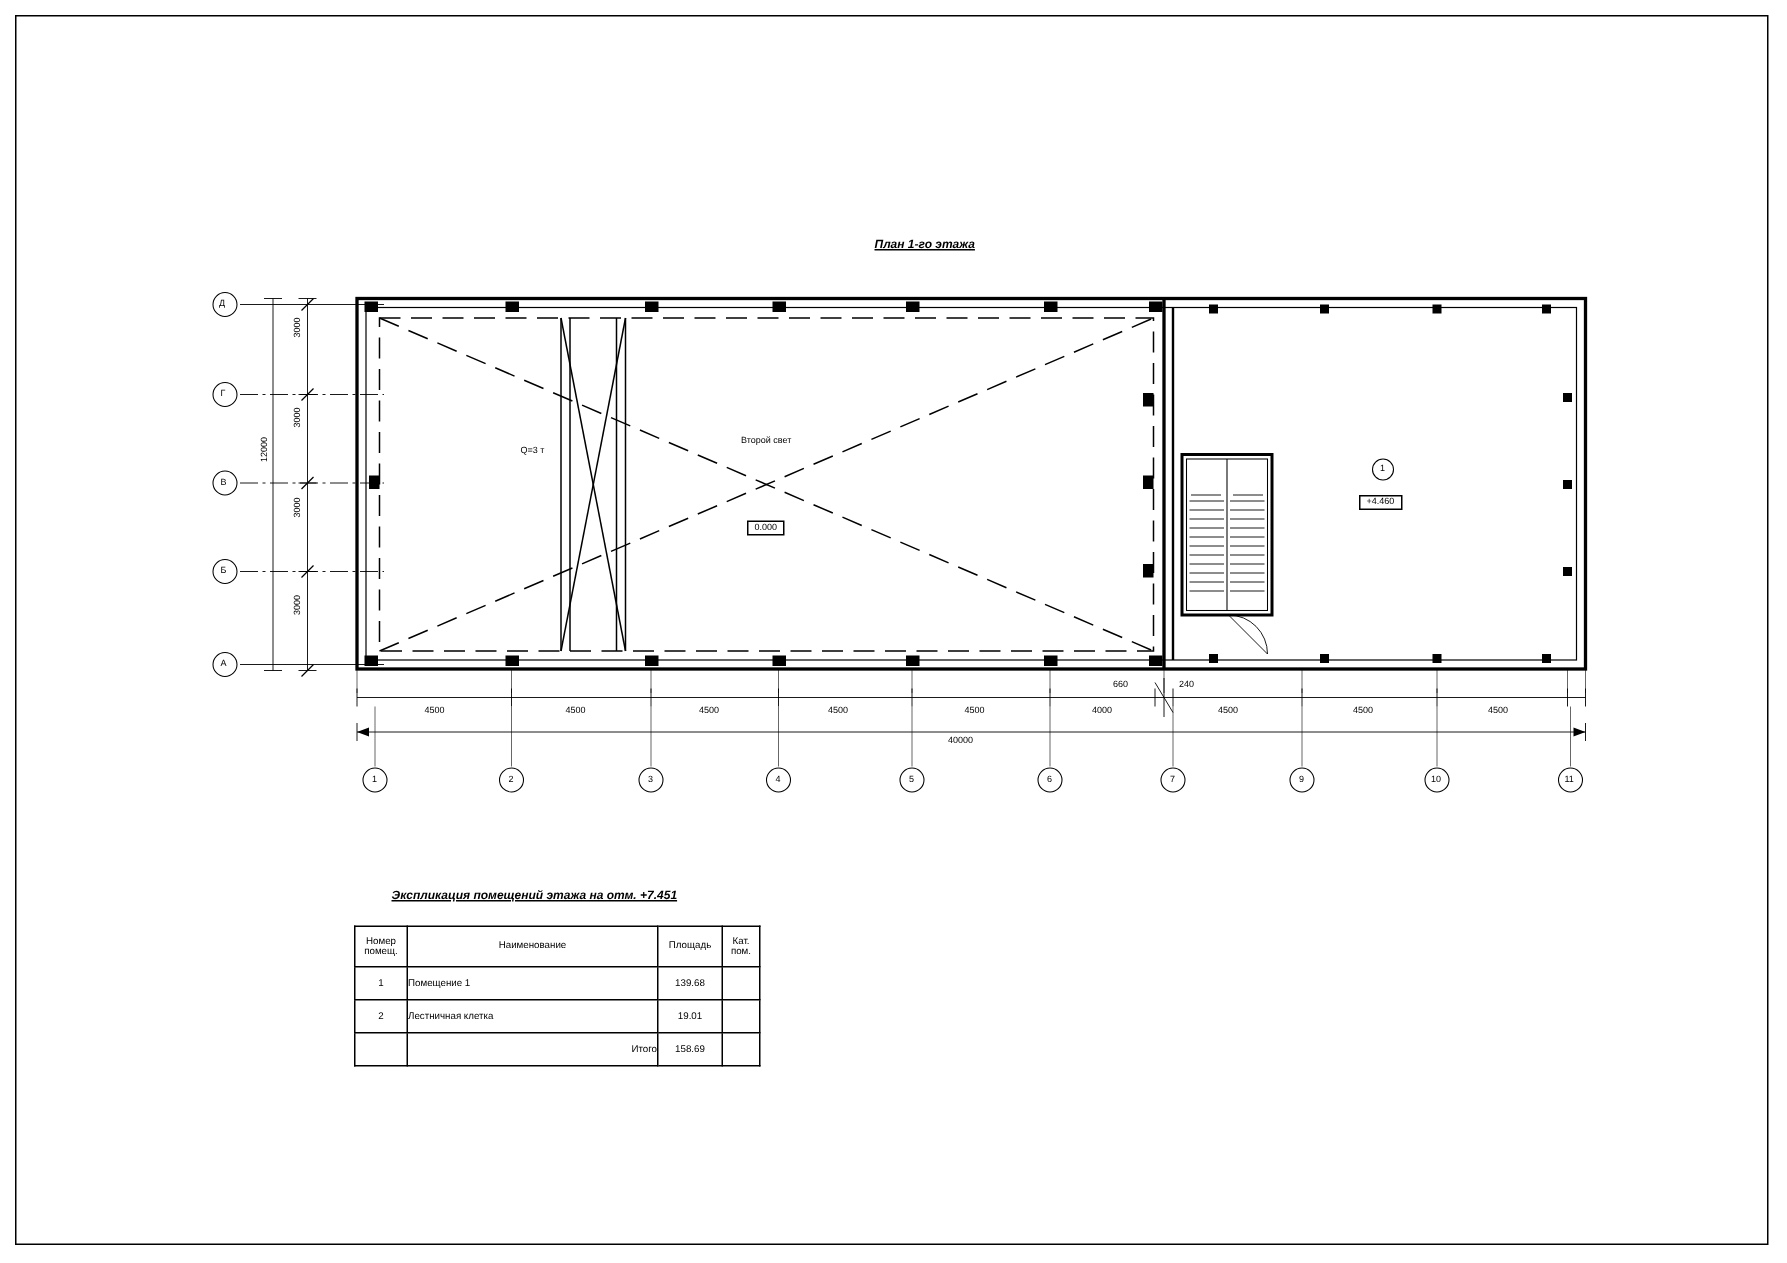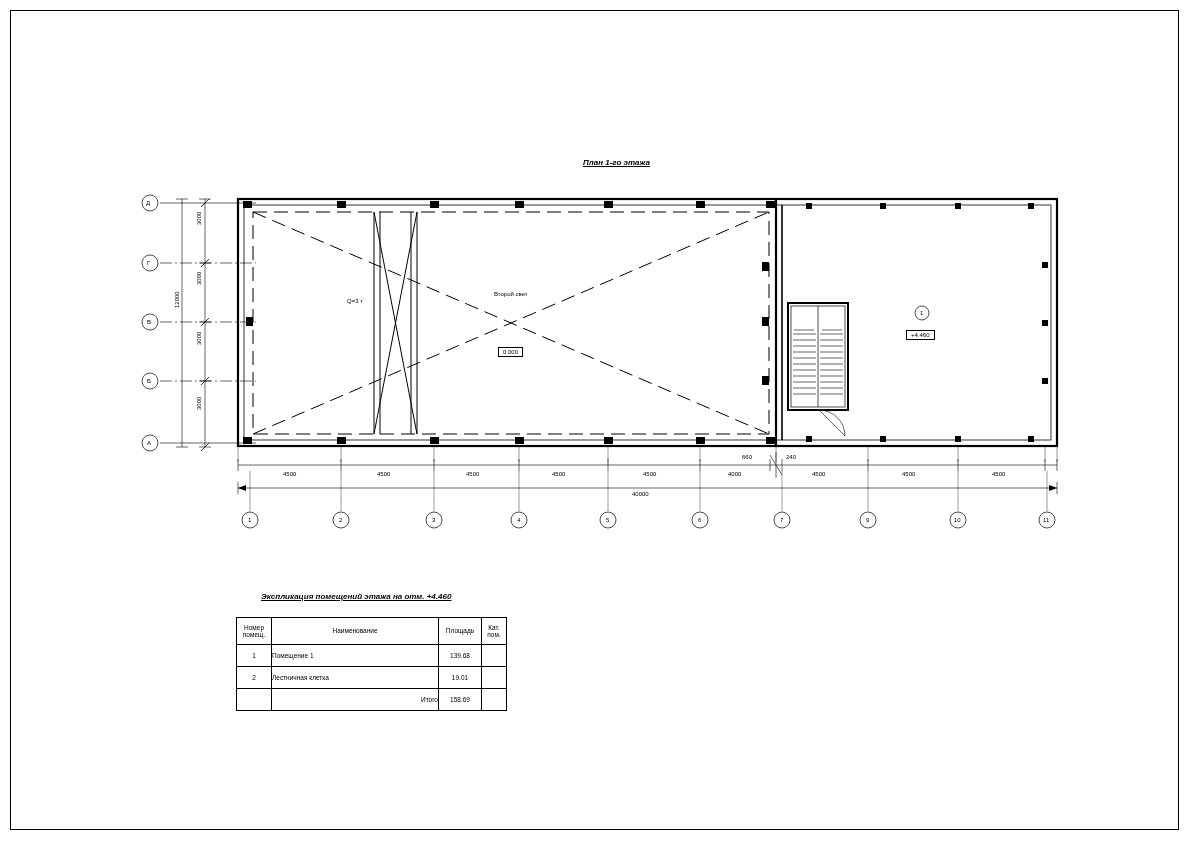--- a/index.html
+++ b/index.html
@@ -94,21 +94,21 @@
   }
 </style>
 </head>
 <body>
 
 <div class="sheet">
 
   <div class="sheet-border"></div>
 
   <div class="plan-title">План 1-го этажа</div>
-  <div class="table-title">Экспликация помещений этажа на отм. +4.460</div>
+  <div class="table-title">Экспликация помещений этажа на отм. +7.451</div>
 
   <svg class="drawing" viewBox="0 0 1191 842">
 
     <g stroke="#000" fill="none">
       <rect x="238" y="199" width="819" height="247" stroke-width="2.2"></rect>
       <rect x="244" y="205" width="807" height="235" stroke-width="0.8"></rect>
     </g>
 
     <g stroke="#000" fill="none">
       <line x1="776" y1="199" x2="776" y2="446" stroke-width="2.2"></line>

